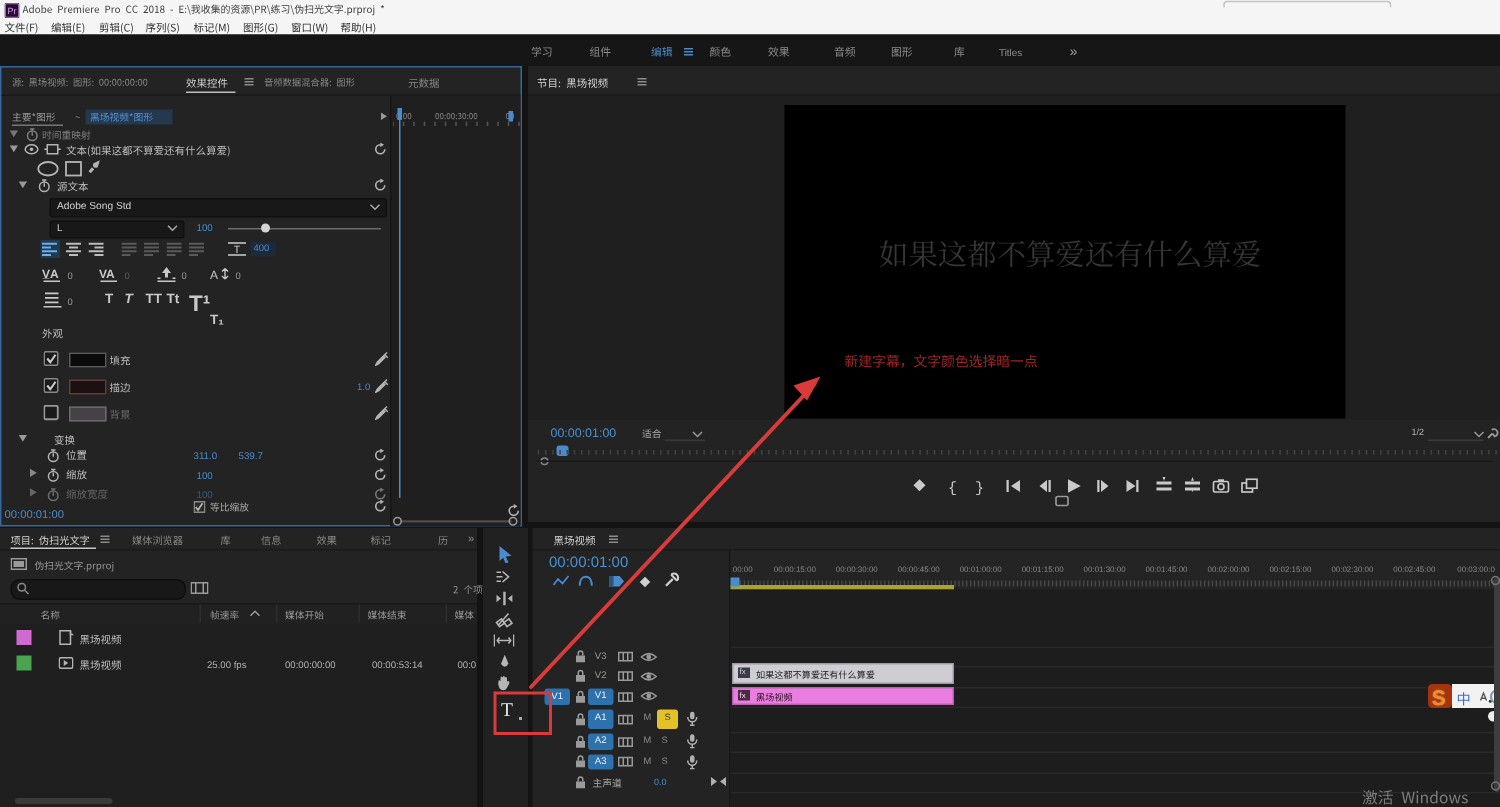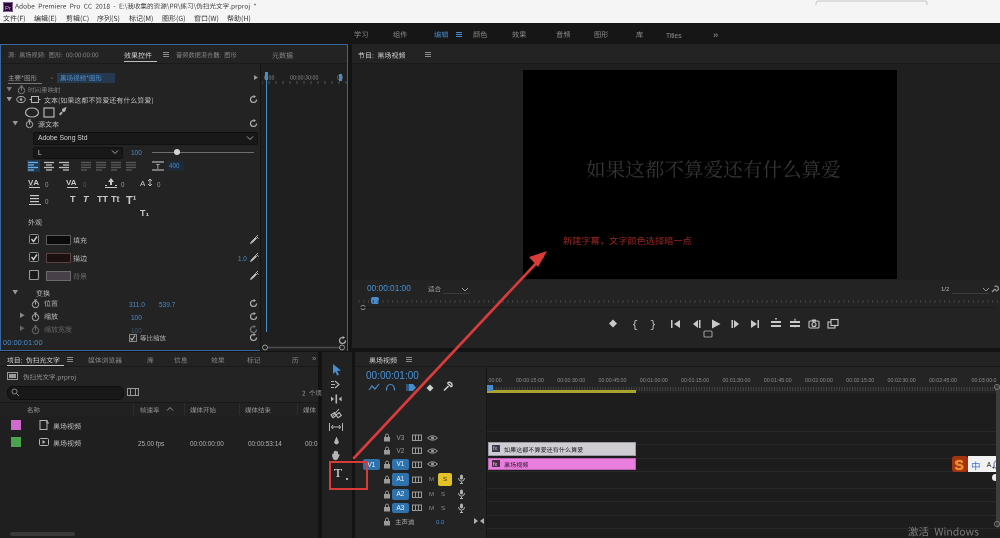--- a/index.html
+++ b/index.html
@@ -545,21 +545,21 @@
       <rect x="2" y="4" width="9" height="1.2"></rect>
       <rect x="2" y="7" width="9" height="1.2"></rect>
     </g>
     <line x1="1" y1="10.5" x2="13" y2="10.5" stroke="#c8c8c8"></line>
   </svg>
 <div class="lt" style="left:45.0px;top:198.0px;font-size:6.3px;line-height:7.2px;color:#9a9a9a;font-weight:400;">0</div>
 <div class="lt" style="left:70px;top:194px;font-size:9px;color:#c8c8c8;font-weight:bold;">T</div>
 <div class="lt" style="left:83px;top:194px;font-size:9px;color:#c8c8c8;font-weight:bold;font-style:italic;">T</div>
 <div class="lt" style="left:97px;top:194px;font-size:9px;color:#c8c8c8;font-weight:bold;">TT</div>
 <div class="lt" style="left:111px;top:194px;font-size:9px;color:#c8c8c8;font-weight:bold;">Tt</div>
-<div class="lt" style="left:126px;top:194px;font-size:11px;color:#c8c8c8;font-weight:bold;">T¹</div>
+<div class="lt" style="left:126px;top:194px;font-size:15px;color:#c8c8c8;font-weight:bold;">T¹</div>
 <div class="lt" style="left:140px;top:208px;font-size:9px;color:#c8c8c8;font-weight:bold;">T₁</div>
 <svg class="ab " style="left:28.0px;top:218.0px" width="16.0" height="9.4">
     <g fill="#c3c3c3" transform="translate(0,7.00) scale(0.007000,-0.007000)">
       <use href="#g97" x="0"></use>
       <use href="#g98" x="1000"></use>
     </g>
   </svg>
 <svg class="ab" style="left:29px;top:234px;" width="11" height="11">
     <rect x="0.5" y="0.5" width="9" height="9" rx="1" fill="#1a1a1a" stroke="#888" stroke-width="1"></rect>
     <path d="M2.5,5 L4.5,7.5 L8,2.5" fill="none" stroke="#ccc" stroke-width="1.4"></path>

